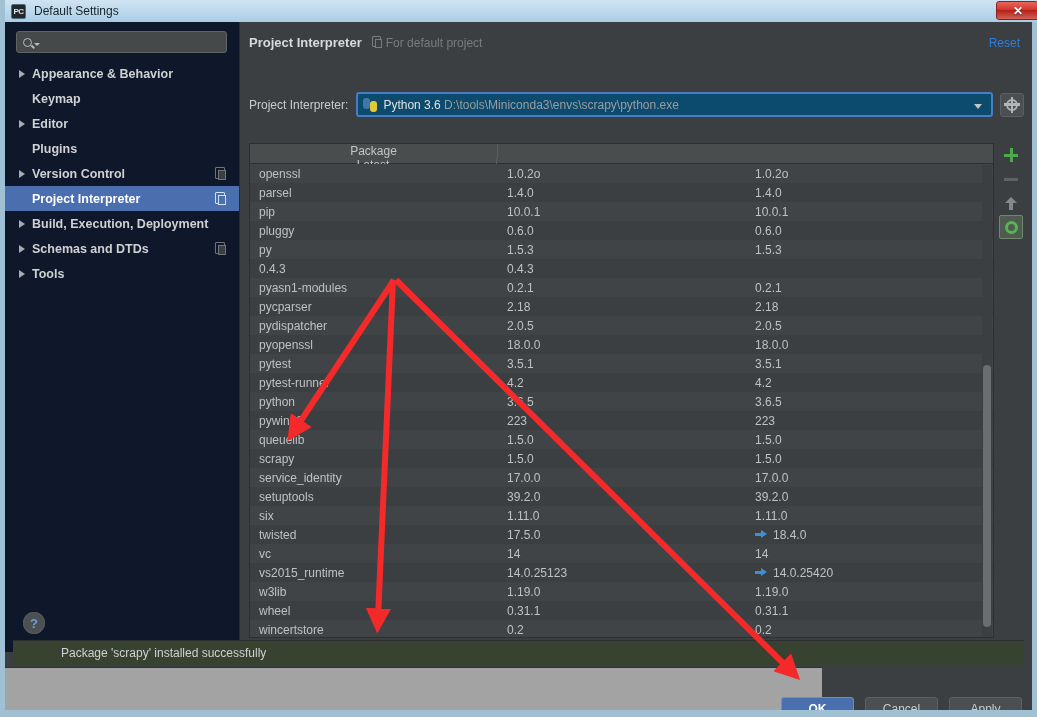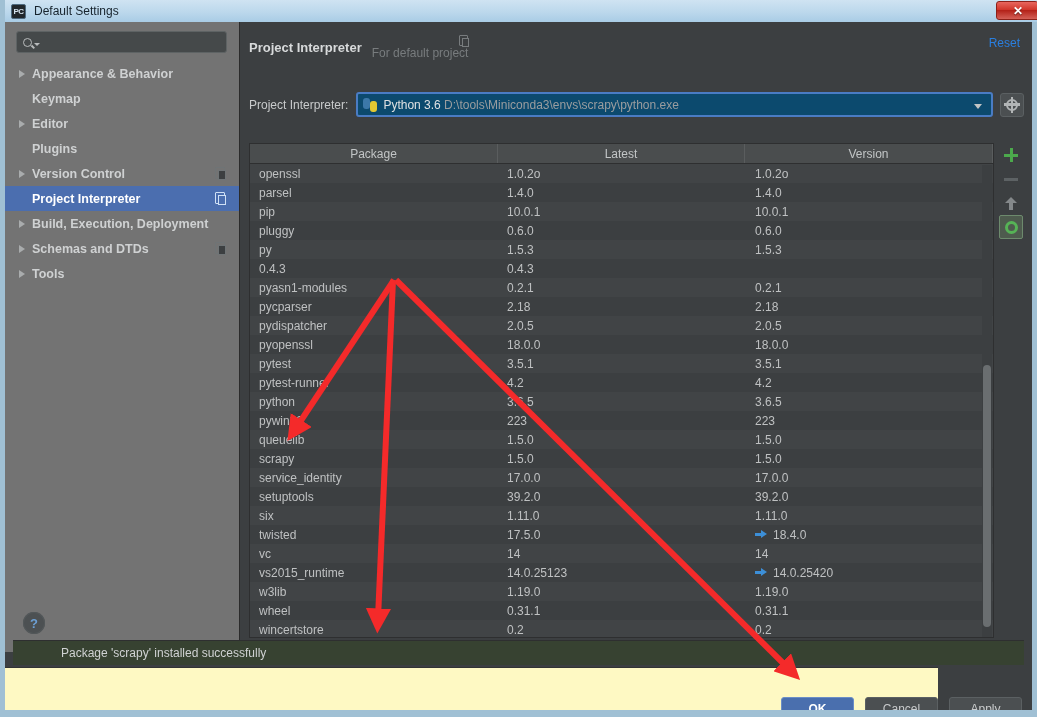--- a/index.html
+++ b/index.html
@@ -59,21 +59,21 @@
     position: absolute; left: 0; top: 22px;
     width: 1027px; height: 688px;
     background: #3c3f41;
     overflow: hidden;
   }
 
   
   #sidebar {
     position: absolute; left: 0; top: 0;
     width: 235px; height: 630px;
-    background: #737373;
+    background: #0f172a;
     border-right: 1px solid #2b2b2b;
   }
   #search-wrap {
     margin: 9px 12px 0 11px;
     height: 22px;
     background: #45494a;
     border: 1px solid #5e6364;
     border-radius: 3px;
     display: flex; align-items: center;
     padding-left: 6px;
@@ -142,22 +142,22 @@
     position: absolute; left: 236px; top: 0;
     width: 791px; height: 630px;
     background: #3c3f41;
   }
   #main-header {
     position: absolute; left: 8px; top: 13px;
     display: flex; align-items: center; gap: 10px;
   }
   #page-title { font-size: 13px; font-weight: bold; color: #d8dadb; }
   #for-default {
-    display: flex; align-items: flex-end; 
-    font-size: 12px; color: #787c7e; flex-direction: column;
+    display: flex; align-items: flex-start; gap: 5px;
+    font-size: 12px; color: #787c7e;
   }
   .mini-copy {
     width: 9px; height: 11px; position: relative;
     border: 1px solid #787c7e; border-radius: 1px;
   }
   .mini-copy::before {
     content: ""; position: absolute; left: 2px; top: 2px;
     width: 5px; height: 7px; border: 1px solid #787c7e; background: #3c3f41;
   }
   #reset-link {
@@ -217,20 +217,21 @@
     position: absolute; left: 8px; top: 121px;
     width: 745px; height: 495px;
     background: #3c3f41;
     border: 1px solid #2e2f30;
     overflow: hidden;
   }
   #table-header {
     display: flex; height: 20px;
     background: #4a4d4e;
     border-bottom: 1px solid #2e2f30;
+    flex-direction: column;
   }
   #table-header .th {
     font-size: 12px; color: #c2c5c6;
     display: flex; align-items: center; justify-content: center;
     border-right: 1px solid #5a5d5e;
   }
   .col-pkg { width: 248px; }
   .col-ver { width: 248px; }
   .col-lat { width: 247px; }
   #table-body { position: relative; }
@@ -315,22 +316,22 @@
     background: #374231;
     border-top: 1px solid #2e2f30;
     display: flex; align-items: center;
     padding-left: 7px;
   }
   #status-text { font-size: 12px; color: #d0d2d3; margin-left: 41px; }
 
   
   #footer {
     position: absolute; left: 0; top: 645px;
-    width: 933px; height: 43px;
-    background: #fef9c3;
+    width: 817px; height: 43px;
+    background: #a3a3a3;
     border-top: 1px solid #323434;
   }
   .fbtn {
     position: absolute; top: 29px;
     height: 24px; border-radius: 3px;
     font-size: 12px;
     display: flex; align-items: center; justify-content: center;
     cursor: pointer;
   }
   #ok-btn {

